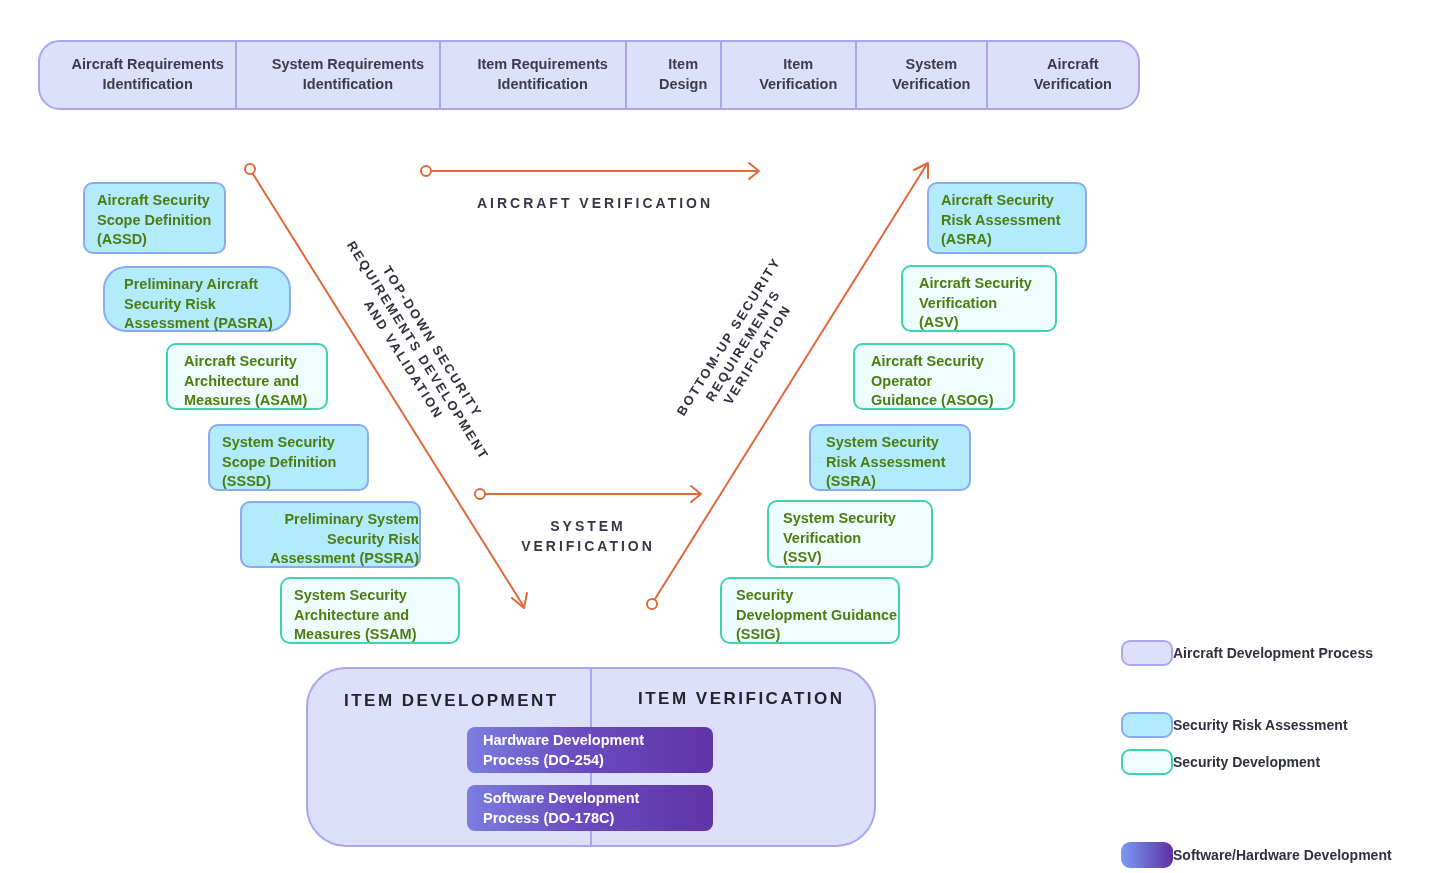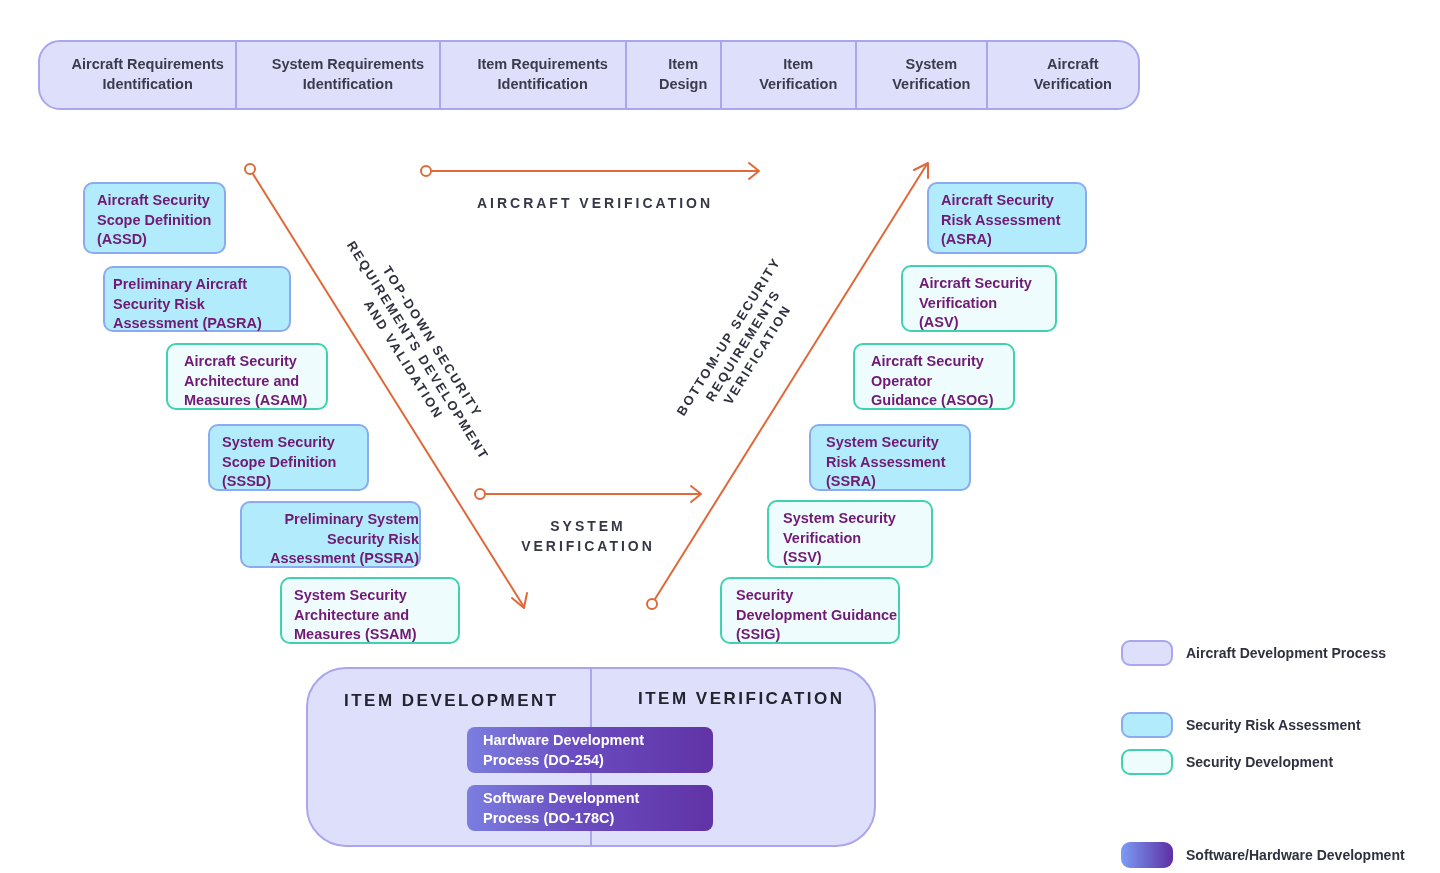--- a/index.html
+++ b/index.html
@@ -6,38 +6,38 @@
     body { width: 1440px; height: 873px; position: relative; overflow: hidden;
       font-family: "Liberation Sans", "DejaVu Sans", sans-serif; color: #2b2d3c; }
     .phase-bar { position: absolute; left: 38px; top: 40px; width: 1102px; height: 70px;
       background: #dedffa; border: 2px solid #a9a6ee; border-radius: 22px; box-sizing: border-box;
       display: flex; overflow: hidden; text-align: center; }
     .phase { box-sizing: border-box; padding: 12px 0 0 20px; font-weight: bold; font-size: 14.5px;
       line-height: 20px; color: #3a3b4c; border-right: 2px solid #a9a6ee; white-space: pre-line; }
     .phase:last-child { border-right: none; }
     .box { position: absolute; box-sizing: border-box; border-radius: 10px; border: 2px solid;
       padding: 7px 0 0 12px; font-weight: bold; font-size: 14.5px; line-height: 19.5px;
-      color: #701a75; white-space: pre-line; }
+      color: #4d7c0f; white-space: pre-line; }
     .sra { background: #b2ecfc; border-color: #8aaaf2; }
     .sdev { background: #effcfd; border-color: #3fd1b0; }
     svg.arrows { position: absolute; left: 0; top: 0; }
     .caption { position: absolute; font-weight: bold; font-size: 14px; letter-spacing: 3px;
       color: #353748; text-align: center; white-space: pre-line; line-height: 20px; }
     .rot { position: absolute; font-weight: bold; font-size: 13px; letter-spacing: 2px;
       color: #2f3140; text-align: center; white-space: pre-line; line-height: 17px; transform-origin: center; }
     .item-panel { position: absolute; left: 306px; top: 667px; width: 570px; height: 180px;
       background: #dedffa; border: 2px solid #a9a6ee; border-radius: 40px; box-sizing: border-box; }
     .item-divider { position: absolute; left: 590px; top: 667px; width: 2px; height: 180px; background: #a9a6ee; }
     .item-head { position: absolute; font-weight: bold; font-size: 17px; letter-spacing: 2.5px; color: #23242f; }
     .dev-box { position: absolute; box-sizing: border-box; border-radius: 8px; color: #ffffff;
       font-weight: bold; font-size: 14.5px; line-height: 19.5px; padding: 4px 0 0 16px; white-space: pre-line;
       background: linear-gradient(90deg, #7b7ee0 0%, #6a4cc0 45%, #6033a6 100%); }
     .legend-item { position: absolute; left: 1121px; display: flex; align-items: center; }
     .swatch { width: 52px; height: 26px; border-radius: 9px; box-sizing: border-box; border: 2px solid; }
-    .legend-label { margin-left: 13px; font-weight: bold; font-size: 14px; color: #2f3140; }
+    .legend-label { font-weight: bold; font-size: 14px; color: #2f3140; }
   </style>
 </head>
 <body>
 
 <div class="phase-bar">
   <div class="phase" style="width:198px">Aircraft Requirements
 Identification</div>
   <div class="phase" style="width:204px">System Requirements
 Identification</div>
   <div class="phase" style="width:187px">Item Requirements
@@ -79,21 +79,21 @@
 <div class="rot" style="left:278px; top:325px; width:280px; transform: rotate(58deg);">TOP-DOWN SECURITY
 REQUIREMENTS DEVELOPMENT
 AND VALIDATION</div>
 <div class="rot" style="left:618px; top:320px; width:250px; transform: rotate(-58deg);">BOTTOM-UP SECURITY
 REQUIREMENTS
 VERIFICATION</div>
 
 <div class="box sra" style="left:83px; top:182px; width:143px; height:72px;">Aircraft Security
 Scope Definition
 (ASSD)</div>
-<div class="box sra" style="left:103px; top:266px; width:188px; height:66px; padding-left:8px;">Preliminary Aircraft
+<div class="box sra" style="left:103px; top:266px; width:188px; height:66px; padding-left:19px;border-radius:23px;">Preliminary Aircraft
 Security Risk
 Assessment (PASRA)</div>
 <div class="box sdev" style="left:166px; top:343px; width:162px; height:67px; padding-left:16px;">Aircraft Security
 Architecture and
 Measures (ASAM)</div>
 <div class="box sra" style="left:208px; top:424px; width:161px; height:67px;">System Security
 Scope Definition
 (SSSD)</div>
 <div class="box sra" style="left:240px; top:501px; width:181px; height:67px;text-align:right;">Preliminary System
 Security Risk

